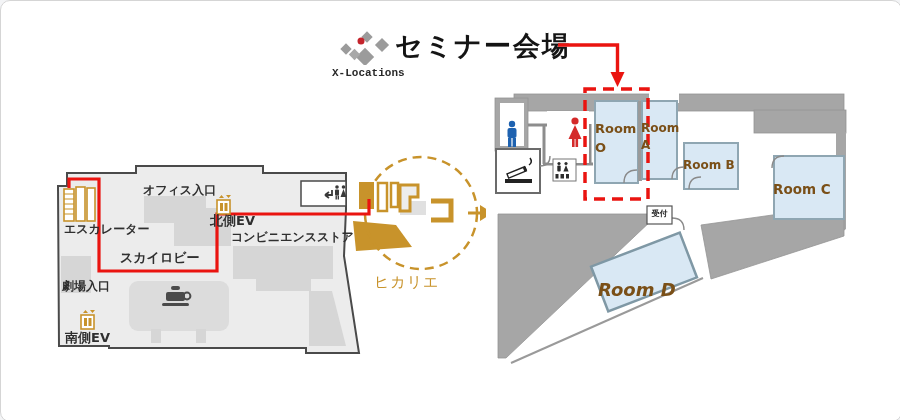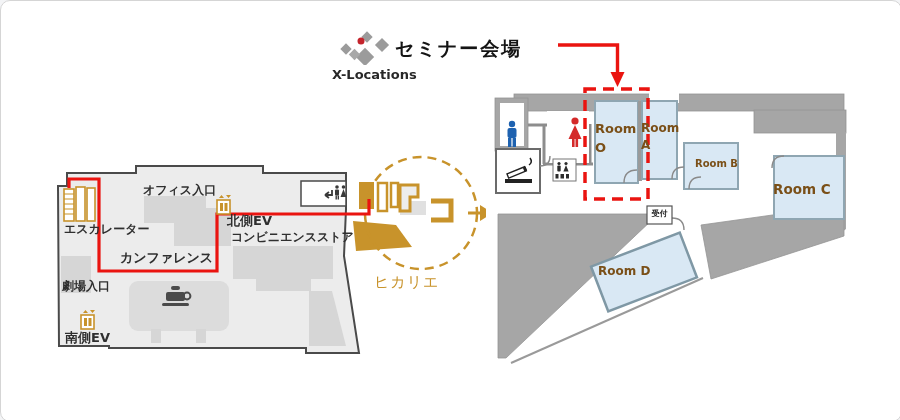--- a/index.html
+++ b/index.html
@@ -3,23 +3,23 @@
 <meta charset="utf-8">
 <style>
   html,body{margin:0;padding:0;background:#f3f4f6;font-family:"DejaVu Sans","Liberation Sans",sans-serif;}
   .stage{position:relative;width:900px;height:420px;margin:0 auto;background:#ffffff;
          border:1px solid #d5d5d5;border-radius:10px;overflow:hidden;}
   .abs{position:absolute;}
   .lbl{position:absolute;white-space:nowrap;color:#2f2f2f;font-weight:600;z-index:30;}
   .lbl-12{font-size:12px;}
   .lbl-13{font-size:13px;}
   .gold-lbl{color:#c8932b;font-weight:400;font-size:15px;letter-spacing:1px;}
-  .title{position:absolute;left:394px;top:27px;font-size:19px;font-weight:700;color:#141414;
-         letter-spacing:2px;z-index:40;margin-top:8px;}
-  .brand{position:absolute;left:331px;top:66px;font-size:13px;font-weight:700;color:#282828;z-index:40;}
+  .title{position:absolute;left:394px;top:27px;font-size:27px;font-weight:700;color:#141414;
+         letter-spacing:2px;z-index:40;}
+  .brand{position:absolute;left:331px;top:66px;font-size:11px;font-weight:700;color:#282828;z-index:40;font-family:Liberation Mono, monospace;}
   .room-label{position:absolute;color:#7a4f17;font-weight:700;text-align:left;line-height:1.45;z-index:30;}
   .reception{position:absolute;left:646px;top:207px;width:25px;font-size:8px;font-weight:700;
              color:#222;text-align:center;z-index:31;}
   svg{display:block;}
 </style>
 </head>
 <body>
 
 <div class="stage">
 
@@ -102,23 +102,23 @@
     <g fill="#4a4a4a">
       <rect x="115" y="140" width="9" height="4" rx="2"></rect>
       <rect x="110" y="146" width="19" height="9" rx="2"></rect>
       <circle cx="131" cy="150" r="3.4" fill="none" stroke="#4a4a4a" stroke-width="2"></circle>
       <rect x="106" y="157" width="27" height="3" rx="1.5"></rect>
     </g>
   </svg>
 
   <div class="lbl lbl-12" style="left:142px;top:181px;">オフィス入口</div>
   <div class="lbl lbl-12" style="left:63px;top:220px;">エスカレーター</div>
-  <div class="lbl lbl-13" style="left:226px;top:211px;">北側EV</div>
+  <div class="lbl lbl-13" style="left:209px;top:211px;">北側EV</div>
   <div class="lbl lbl-12" style="left:230px;top:228px;">コンビニエンスストア</div>
-  <div class="lbl lbl-13" style="left:119px;top:248px;">カンファレンス</div>
+  <div class="lbl lbl-13" style="left:119px;top:248px;">スカイロビー</div>
   <div class="lbl lbl-12" style="left:61px;top:277px;">劇場入口</div>
   <div class="lbl lbl-13" style="left:64px;top:328px;">南側EV</div>
   <div class="lbl gold-lbl" style="left:373px;top:272px;">ヒカリエ</div>
 
   <svg class="abs" style="left:490px;top:85px;z-index:10;" width="360" height="285" viewBox="0 0 360 285">
 
     <rect x="23" y="8" width="330" height="17" fill="#a6a6a6" stroke="#949494" stroke-width="0.8"></rect>
     <rect x="263" y="24" width="92" height="23" fill="#a6a6a6" stroke="#949494" stroke-width="0.8"></rect>
     <rect x="345" y="46" width="10" height="87" fill="#a6a6a6"></rect>
     <polygon points="328,133 355,133 355,143 342,153" fill="#a6a6a6"></polygon>
@@ -194,23 +194,23 @@
   </svg>
 
   <div class="room-label" style="left:594px;top:119px;width:43px;font-size:13px;">
     <div>Room</div>
     <div>O</div>
   </div>
   <div class="room-label" style="left:640px;top:119px;width:37px;font-size:12px;">
     <div>Room</div>
     <div>A</div>
   </div>
-  <div class="room-label" style="left:682px;top:156px;width:52px;font-size:10px;padding-left:12px;">Room B</div>
+  <div class="room-label" style="left:682px;top:156px;width:52px;font-size:12px;">Room B</div>
   <div class="room-label" style="left:772px;top:179px;width:71px;font-size:13.5px;">Room C</div>
-  <div class="room-label" style="left:597px;top:262px;width:92px;font-size:12px;">Room D</div>
+  <div class="room-label" style="left:597px;top:276px;width:92px;font-size:18px;font-style:italic;">Room D</div>
   <div class="reception">受付</div>
 
   <svg class="abs" style="left:0;top:0;z-index:50;pointer-events:none;" width="900" height="420" viewBox="0 0 900 420">
     <path d="M557,44 H616.5 V72" fill="none" stroke="#ea1410" stroke-width="3.4"></path>
     <polygon points="609.5,71 623.5,71 616.5,86" fill="#ea1410"></polygon>
   </svg>
 
 </div>
 
 </body></html>

